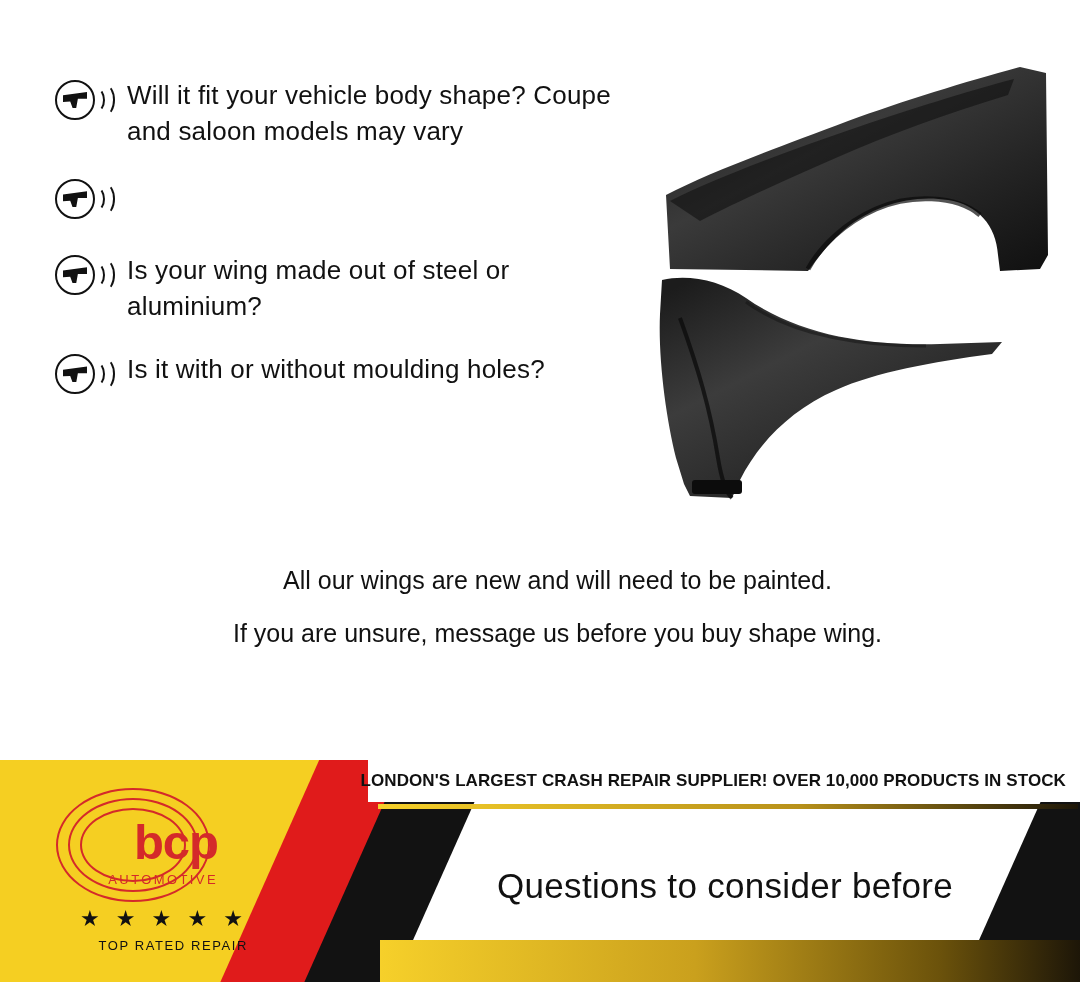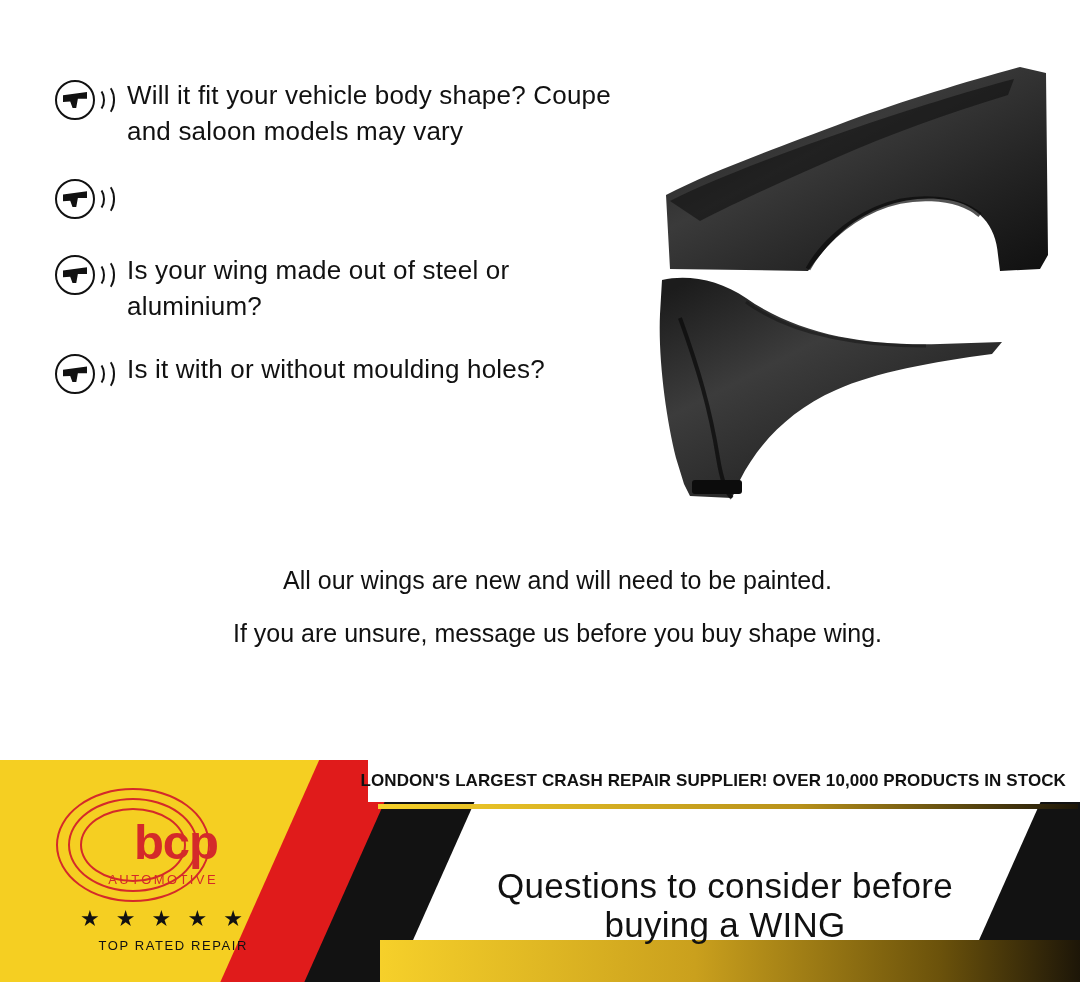--- a/index.html
+++ b/index.html
@@ -369,21 +369,20 @@
   <div class="stripe-black2"></div>
   <div class="gold-bar"></div>
 
   <div class="headline-strip">
     <div class="headline-text">LONDON'S LARGEST CRASH REPAIR SUPPLIER! OVER 10,000 PRODUCTS IN STOCK</div>
   </div>
   <div class="headline-rule"></div>
 
   <div class="title-area">
     <div class="title-line">Questions to consider before</div>
-    <div class="title-line">buying a WING</div>
   </div>
 
   <div class="logo">
     <div class="rings">
       <div class="ring r1"></div>
       <div class="ring r2"></div>
       <div class="ring r3"></div>
       <div class="bcp">bcp</div>
       <div class="automotive">AUTOMOTIVE</div>
     </div>

